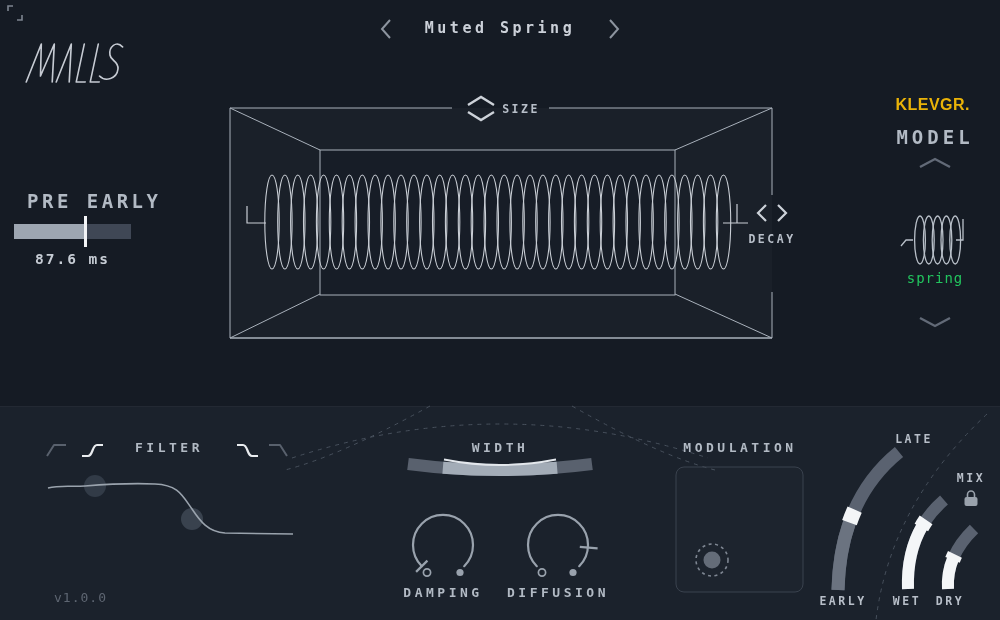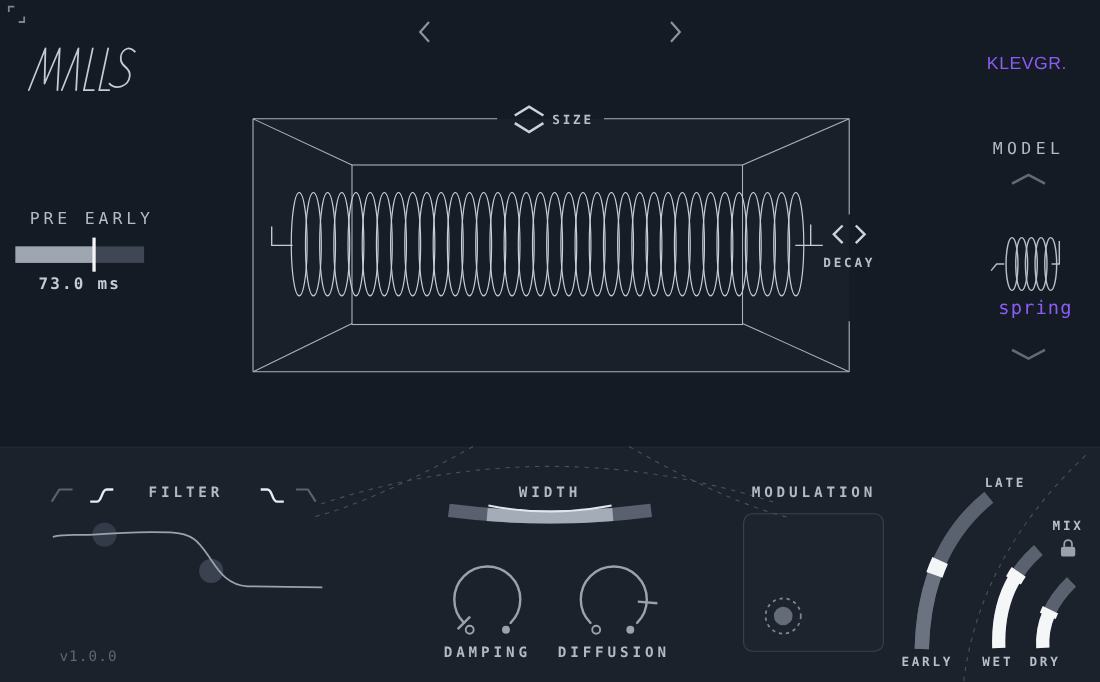--- a/index.html
+++ b/index.html
@@ -1,29 +1,29 @@
 <!DOCTYPE html>
 <html><head>
 <meta charset="utf-8">
 <style>
   html,body{margin:0;padding:0;background:#0d1118;}
   #plugin{position:relative;width:1000px;height:620px;background:#151B24;overflow:hidden;
           font-family:"DejaVu Sans Mono", monospace;color:#AEB6C1;-webkit-user-select:none;user-select:none;}
   .abs{position:absolute;}
-  .lbl{font-size:15px;font-weight:normal;letter-spacing:3.5px;color:#B2BAC4;}
+  .lbl{font-size:19px;font-weight:bold;letter-spacing:3.5px;color:#B2BAC4;}
   .val{font-size:14.5px;font-weight:bold;letter-spacing:2px;color:#C6CCD4;}
   #bottom-panel{position:absolute;left:0;top:406px;width:1000px;height:214px;background:#1B222C;
                 border-top:1px solid rgba(255,255,255,0.035);}
   svg{display:block;overflow:visible;}
   svg text{font-family:"DejaVu Sans Mono", monospace;font-weight:bold;}
   .svg-lbl{font-size:13px;letter-spacing:3.5px;fill:#B2BAC4;}
   .svg-lbl-sm{font-size:11.5px;letter-spacing:2.5px;fill:#B8BFC9;}
   .wire{stroke:#A9B1BB;stroke-width:1;fill:none;}
-  .brand{font-family:"Liberation Sans", sans-serif;font-weight:400;font-size:16px;
-         letter-spacing:0.5px;color:#8b5cf6;}
+  .brand{font-family:"Liberation Sans", sans-serif;font-weight:700;font-size:16px;
+         letter-spacing:0.5px;color:#eab308;margin-top:46px;}
   #preset-name{font-size:15px;font-weight:bold;letter-spacing:3.5px;color:#CBD0D8;text-align:center;}
   #predelay-track{position:absolute;left:14px;top:224px;width:117px;height:15px;background:#3F4755;cursor:pointer;}
   #predelay-fill{position:absolute;left:0;top:0;height:100%;background:#9DA6B1;}
   #predelay-handle{position:absolute;top:-8px;width:3px;height:31px;background:#F2F4F6;}
   .dim-txt{color:#5E6672;font-size:13px;letter-spacing:1px;margin-left:44px;}
 </style>
 </head>
 <body>
 
 <div id="plugin">
@@ -38,20 +38,21 @@
       <path d="M34,46 L41,8 L47,46"></path>
       <path d="M54,8 V46 H63"></path>
       <path d="M68,8 V46 H77"></path>
       <path d="M93,11 C85,4 79,11 82,19 C84,25 92,25 93,33 C94,43 83,46 76,40"></path>
     </g>
   </svg>
 
   <svg class="abs" style="left:378px;top:17px" width="16" height="24">
     <polyline points="12,3 4,12 12,21" stroke="#8C949F" stroke-width="2" fill="none"></polyline>
   </svg>
+  <div id="preset-name" class="abs" style="left:400px;top:19px;width:200px;">Muted Spring</div>
   <svg class="abs" style="left:606px;top:17px" width="16" height="24">
     <polyline points="4,3 12,12 4,21" stroke="#8C949F" stroke-width="2" fill="none"></polyline>
   </svg>
 
   <div class="abs brand" style="right:30px;top:50px">KLEVGR.</div>
 
   <svg class="abs" style="left:225px;top:88px;width:580px;height:265px" viewBox="225 88 580 265">
     <rect x="230" y="108" width="542" height="230" fill="#1A2029"></rect>
     <rect x="320" y="150" width="355" height="145" fill="#171D27"></rect>
 
@@ -112,37 +113,37 @@
       <polyline points="778,205 786,213 778,221" stroke="#CDD2D9" stroke-width="2.2" fill="none"></polyline>
       <text x="772" y="243" class="svg-lbl-sm" text-anchor="middle">DECAY</text>
     </g>
   </svg>
 
   <div class="abs lbl" style="left:27px;top:190px">PRE EARLY</div>
   <div id="predelay-track">
     <div id="predelay-fill" style="width: 61%;"></div>
     <div id="predelay-handle" style="left: calc(61% - 1.5px);"></div>
   </div>
-  <div class="abs val" style="left:14px;top:251px;width:117px;text-align:center">73.0 ms</div>
+  <div class="abs val" style="left:14px;top:251px;width:117px;text-align:center">87.6 ms</div>
 
   <div class="abs lbl" style="left:895px;top:126px;width:80px;text-align:center;letter-spacing:4px">MODEL</div>
   <svg class="abs" style="left:917px;top:157px" width="36" height="12">
     <polyline points="3,10 18,2 33,10" stroke="#626A77" stroke-width="2.4" fill="none"></polyline>
   </svg>
   <svg class="abs" style="left:898px;top:203px" width="74" height="64" viewBox="0 0 74 64">
     <g id="model-coils" stroke="#B9C0C9" stroke-width="1.3" fill="none">
         <ellipse cx="22" cy="37" rx="5.4" ry="24" fill="none"></ellipse>
         <ellipse cx="30.8" cy="37" rx="5.4" ry="24" fill="none"></ellipse>
         <ellipse cx="39.6" cy="37" rx="5.4" ry="24" fill="none"></ellipse>
         <ellipse cx="48.400000000000006" cy="37" rx="5.4" ry="24" fill="none"></ellipse>
         <ellipse cx="57.2" cy="37" rx="5.4" ry="24" fill="none"></ellipse>
       </g>
     <path d="M3,43 L8,37 H15 M58,37 H65 V16" stroke="#B9C0C9" stroke-width="1.3" fill="none"></path>
   </svg>
-  <div class="abs" style="left:895px;top:270px;width:80px;text-align:right;font-size:17px;letter-spacing:1px;color:#8b5cf6">spring</div>
+  <div class="abs" style="left:895px;top:270px;width:80px;text-align:center;font-size:14px;letter-spacing:1px;color:#22c55e">spring</div>
   <svg class="abs" style="left:917px;top:316px" width="36" height="12">
     <polyline points="3,2 18,10 33,2" stroke="#626A77" stroke-width="2.4" fill="none"></polyline>
   </svg>
 
   <div id="bottom-panel"></div>
 
   <svg class="abs" style="left:0;top:406px;width:1000px;height:214px" viewBox="0 406 1000 214">
 
     <g stroke="#47505C" stroke-width="1" fill="none" stroke-dasharray="4 5">
       <path d="M292,458 Q500,390 708,458"></path>

